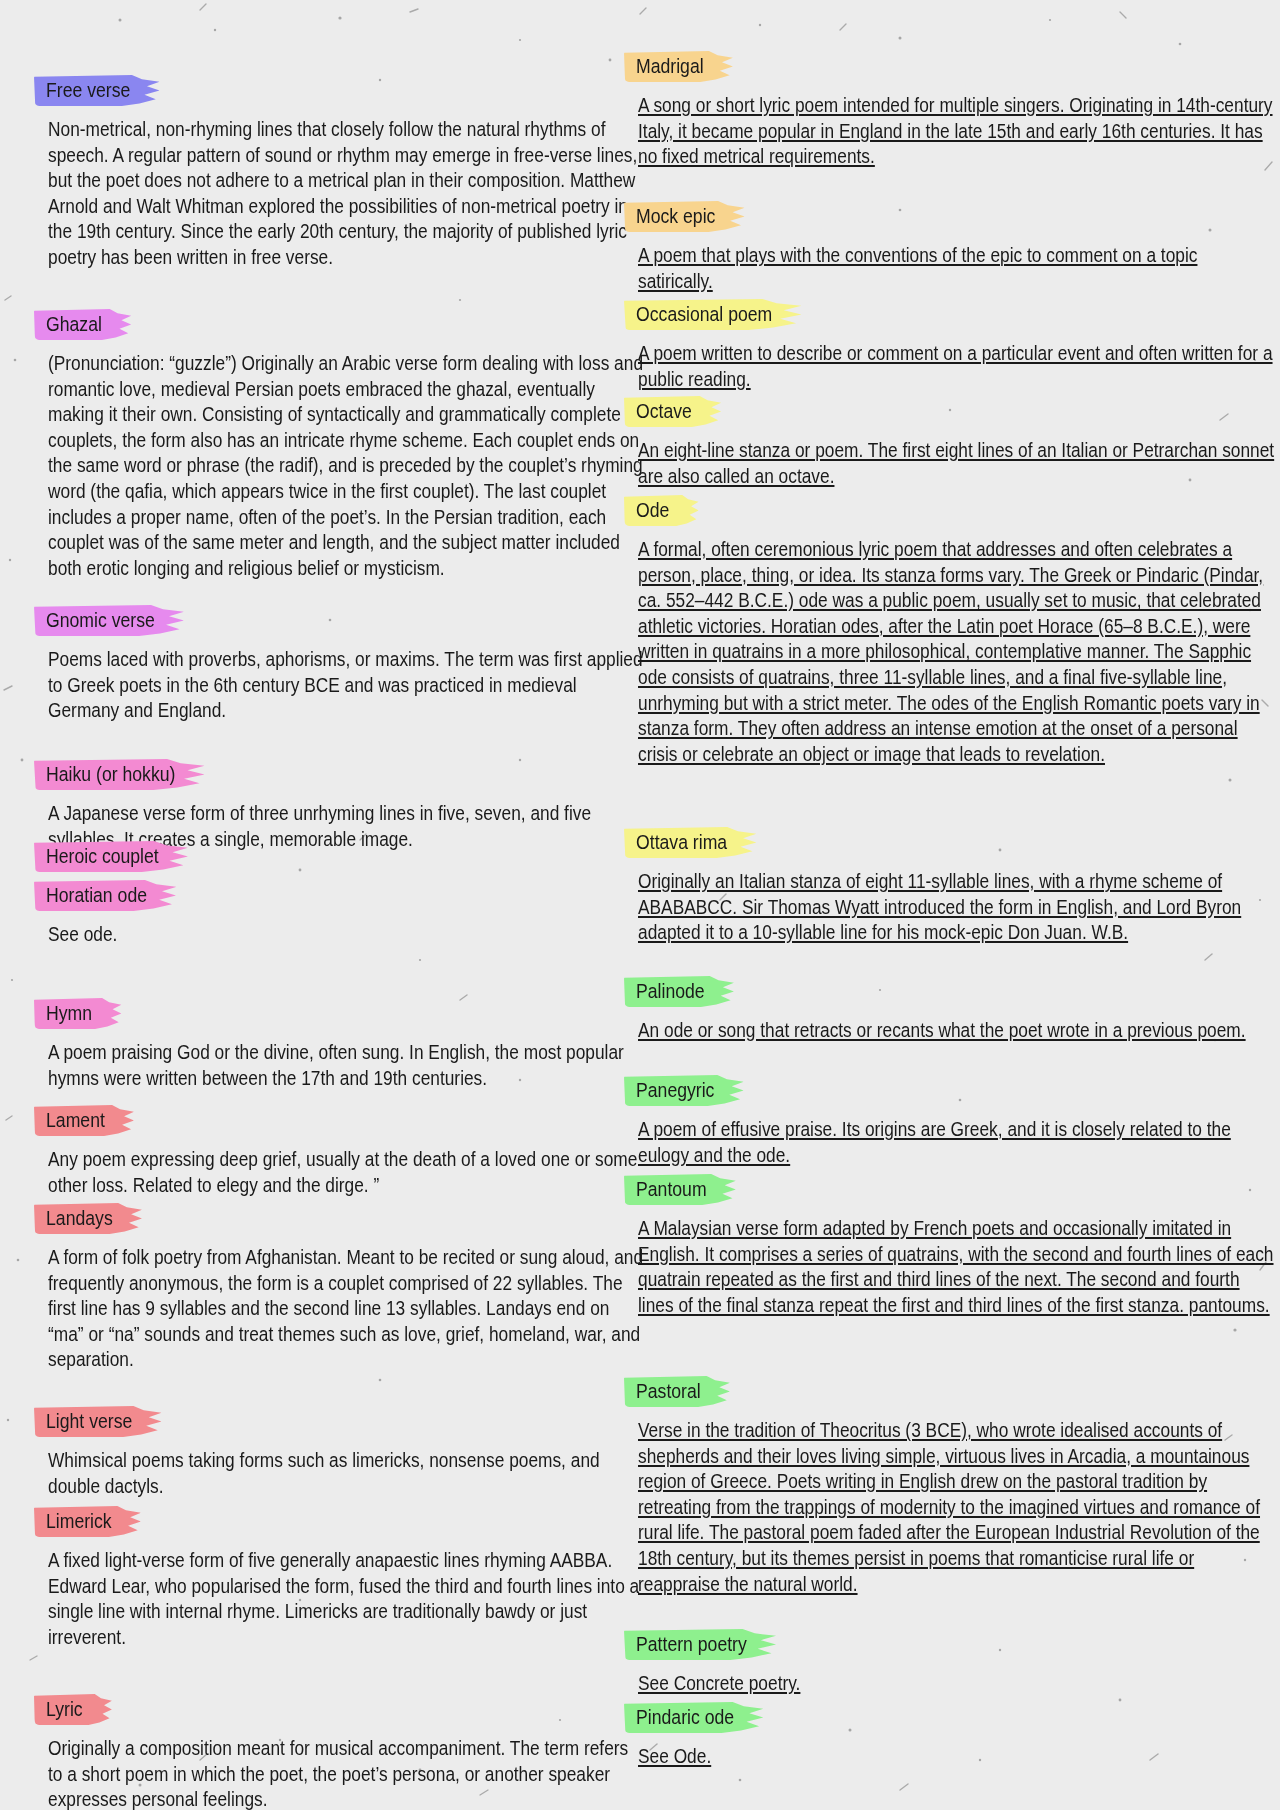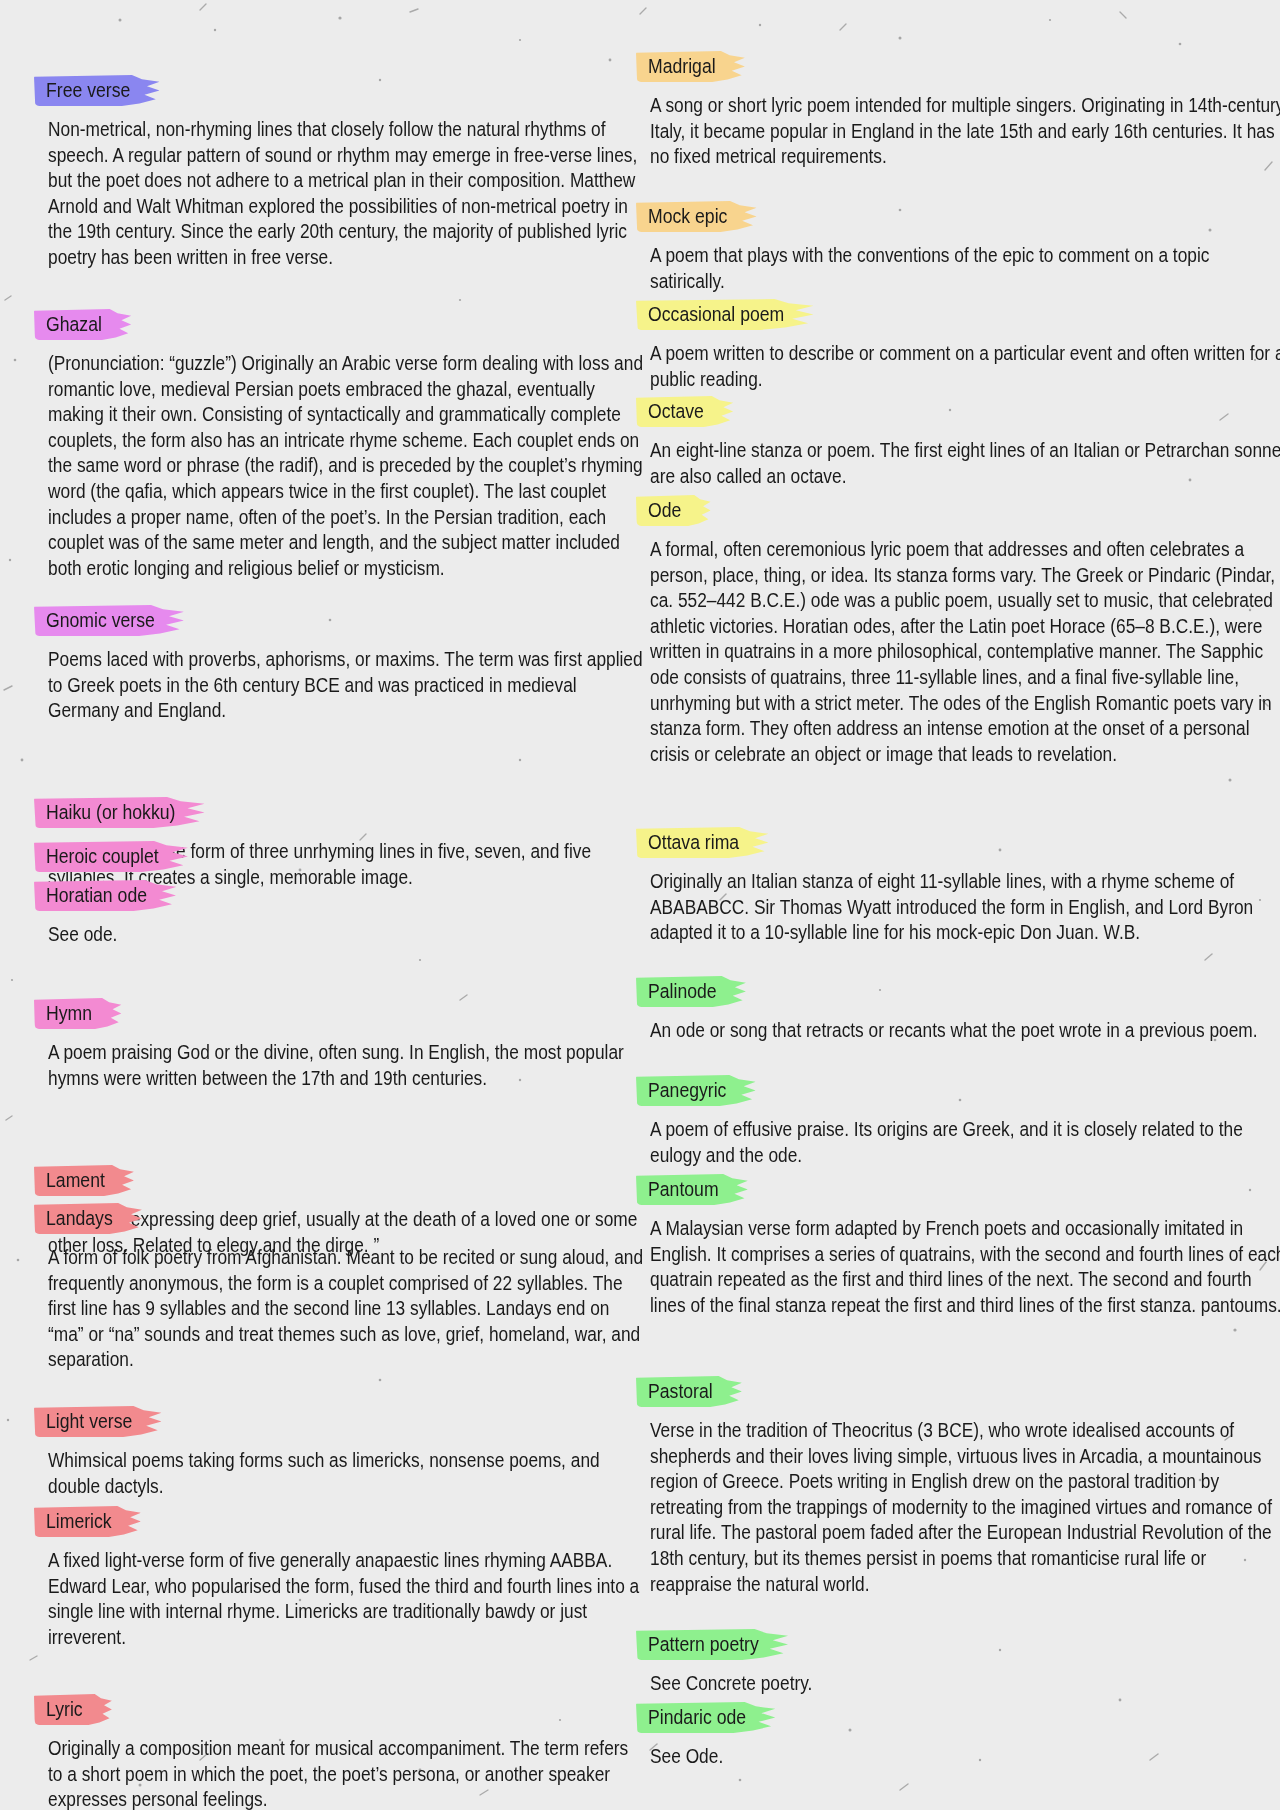--- a/index.html
+++ b/index.html
@@ -8,21 +8,21 @@
     background: #ececec;
     font-family: "Liberation Sans", "DejaVu Sans", sans-serif;
     color: #1a1a1a;
   }
   .speckles { position: absolute; inset: 0; pointer-events: none; }
   .col { position: absolute; top: 0; }
   .col-left { left: 0; width: 640px; }
   .col-right { left: 600px; width: 680px; }
   .entry { position: absolute; left: 0; }
   .col-left .entry { left: 34px; width: 600px; margin-top: 24px; }
-  .col-right .entry { left: 36px; width: 640px; }
+  .col-right .entry { left: 24px; width: 640px; text-decoration: underline; }
   .term {
     position: relative; display: inline-block;
     padding: 3px 34px 3px 14px;
     font-size: 20.5px; line-height: 26px; height: 26px;
     transform: scaleX(0.86); transform-origin: left center;
     white-space: nowrap;
   }
   .term::before {
     content: ""; position: absolute; z-index: -1;
     left: 0; top: 1px; bottom: 0; right: 0;
@@ -128,37 +128,37 @@
     <div class="def">Non-metrical, non-rhyming lines that closely follow the natural rhythms of speech. A regular pattern of sound or rhythm may emerge in free-verse lines, but the poet does not adhere to a metrical plan in their composition. Matthew Arnold and Walt Whitman explored the possibilities of non-metrical poetry in the 19th century. Since the early 20th century, the majority of published lyric poetry has been written in free verse.</div>
   </div>
   <div class="entry" style="top:284px">
     <div class="term" style="--hl:#e68aee"><span>Ghazal</span></div>
     <div class="def">(Pronunciation: “guzzle”) Originally an Arabic verse form dealing with loss and romantic love, medieval Persian poets embraced the ghazal, eventually making it their own. Consisting of syntactically and grammatically complete couplets, the form also has an intricate rhyme scheme. Each couplet ends on the same word or phrase (the radif), and is preceded by the couplet’s rhyming word (the qafia, which appears twice in the first couplet). The last couplet includes a proper name, often of the poet’s. In the Persian tradition, each couplet was of the same meter and length, and the subject matter included both erotic longing and religious belief or mysticism.</div>
   </div>
   <div class="entry" style="top:580px">
     <div class="term" style="--hl:#e68aee"><span>Gnomic verse</span></div>
     <div class="def">Poems laced with proverbs, aphorisms, or maxims. The term was first applied to Greek poets in the 6th century BCE and was practiced in medieval Germany and England.</div>
   </div>
-  <div class="entry" style="top:772px">
+  <div class="entry" style="top:734px">
     <div class="term" style="--hl:#f38ad2"><span>Haiku (or hokku)</span></div>
     <div class="def">A Japanese verse form of three unrhyming lines in five, seven, and five syllables. It creates a single, memorable image.</div>
   </div>
   <div class="entry" style="top:816px">
     <div class="term" style="--hl:#f38ad2"><span>Heroic couplet</span></div>
     <div class="def">See couplet.</div>
   </div>
   <div class="entry" style="top:855px">
     <div class="term" style="--hl:#f38ad2"><span>Horatian ode</span></div>
     <div class="def">See ode.</div>
   </div>
   <div class="entry" style="top:973px">
     <div class="term" style="--hl:#f38ad2"><span>Hymn</span></div>
     <div class="def">A poem praising God or the divine, often sung. In English, the most popular hymns were written between the 17th and 19th centuries.</div>
   </div>
-  <div class="entry" style="top:1140px">
+  <div class="entry" style="top:1080px">
     <div class="term" style="--hl:#f28a8e"><span>Lament</span></div>
     <div class="def">Any poem expressing deep grief, usually at the death of a loved one or some other loss. Related to elegy and the dirge. ”</div>
   </div>
   <div class="entry" style="top:1178px">
     <div class="term" style="--hl:#f28a8e"><span>Landays</span></div>
     <div class="def">A form of folk poetry from Afghanistan. Meant to be recited or sung aloud, and frequently anonymous, the form is a couplet comprised of 22 syllables. The first line has 9 syllables and the second line 13 syllables. Landays end on “ma” or “na” sounds and treat themes such as love, grief, homeland, war, and separation.</div>
   </div>
   <div class="entry" style="top:1381px">
     <div class="term" style="--hl:#f28a8e"><span>Light verse</span></div>
     <div class="def">Whimsical poems taking forms such as limericks, nonsense poems, and double dactyls.</div>

